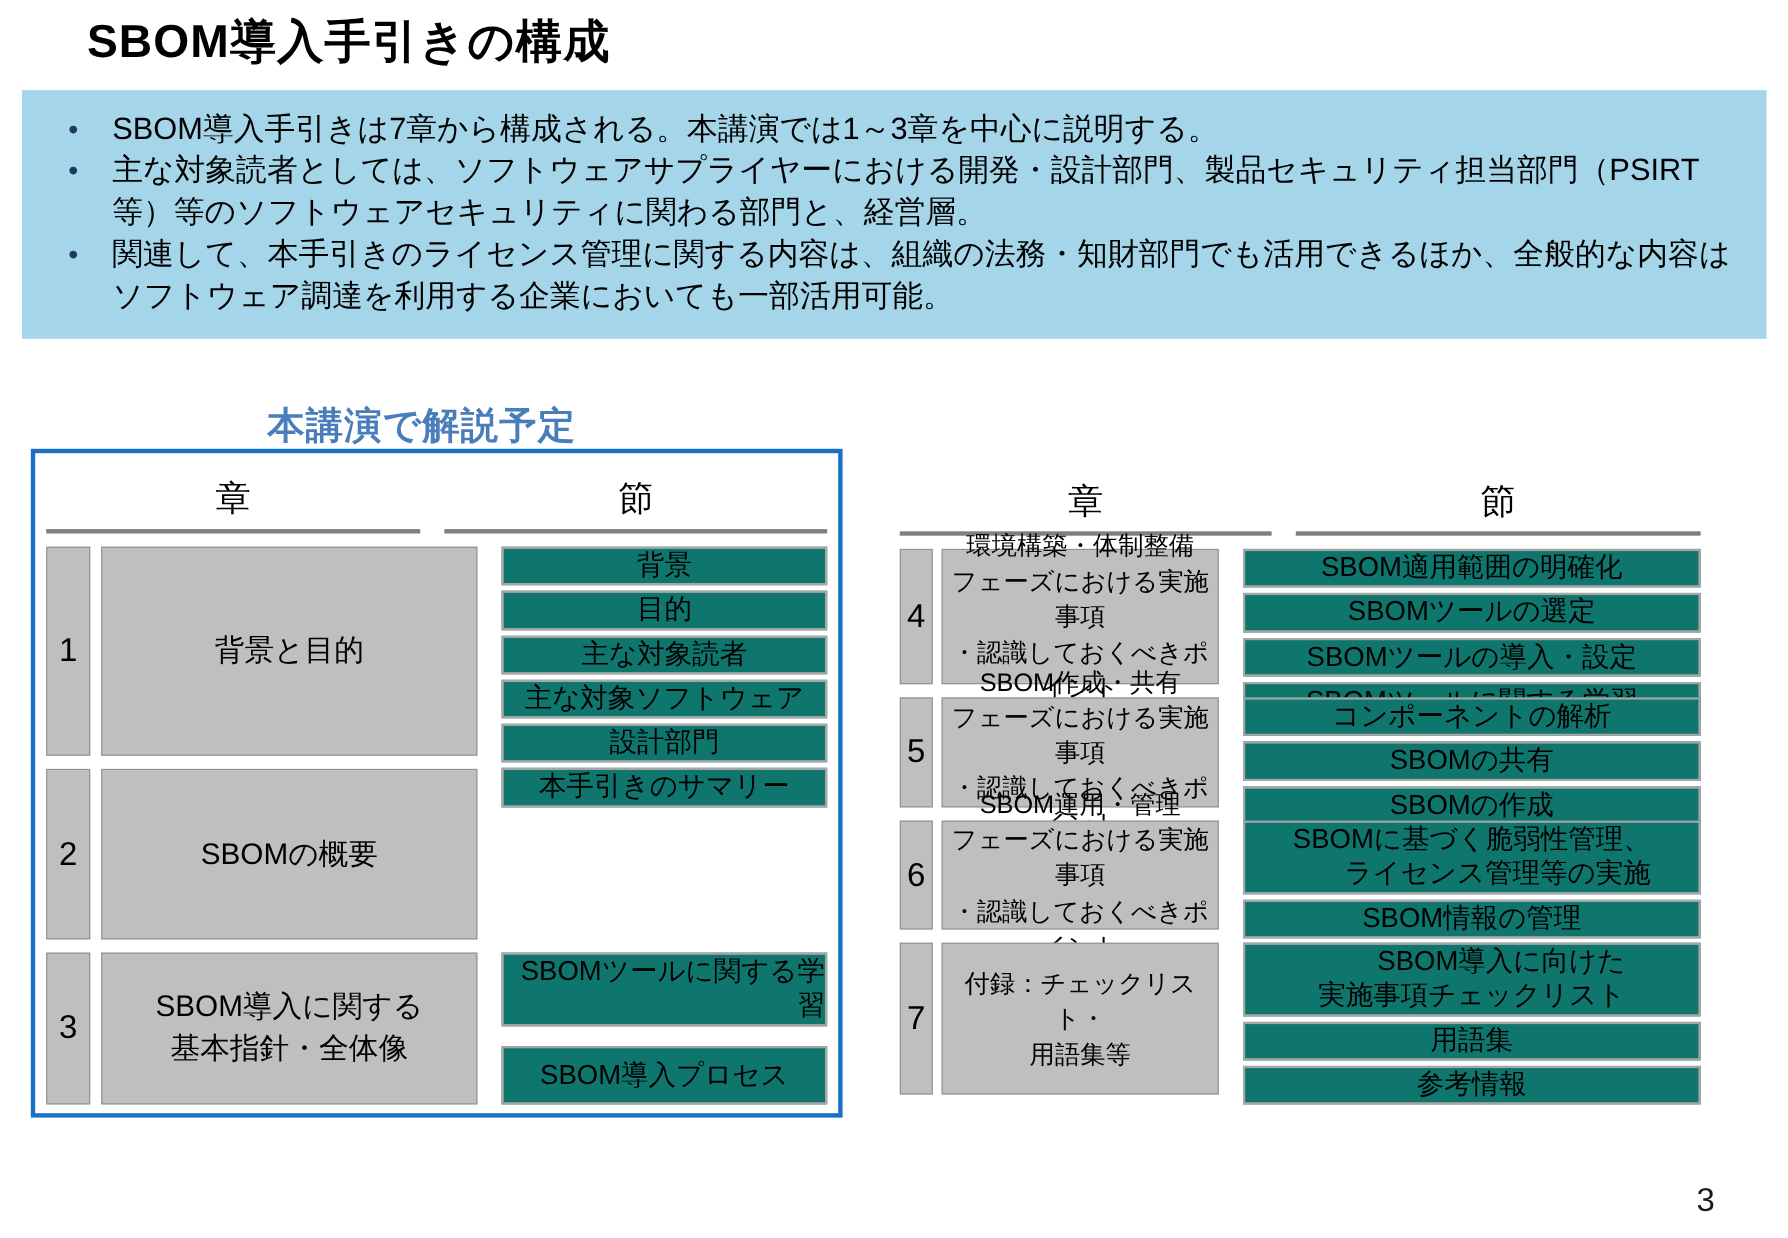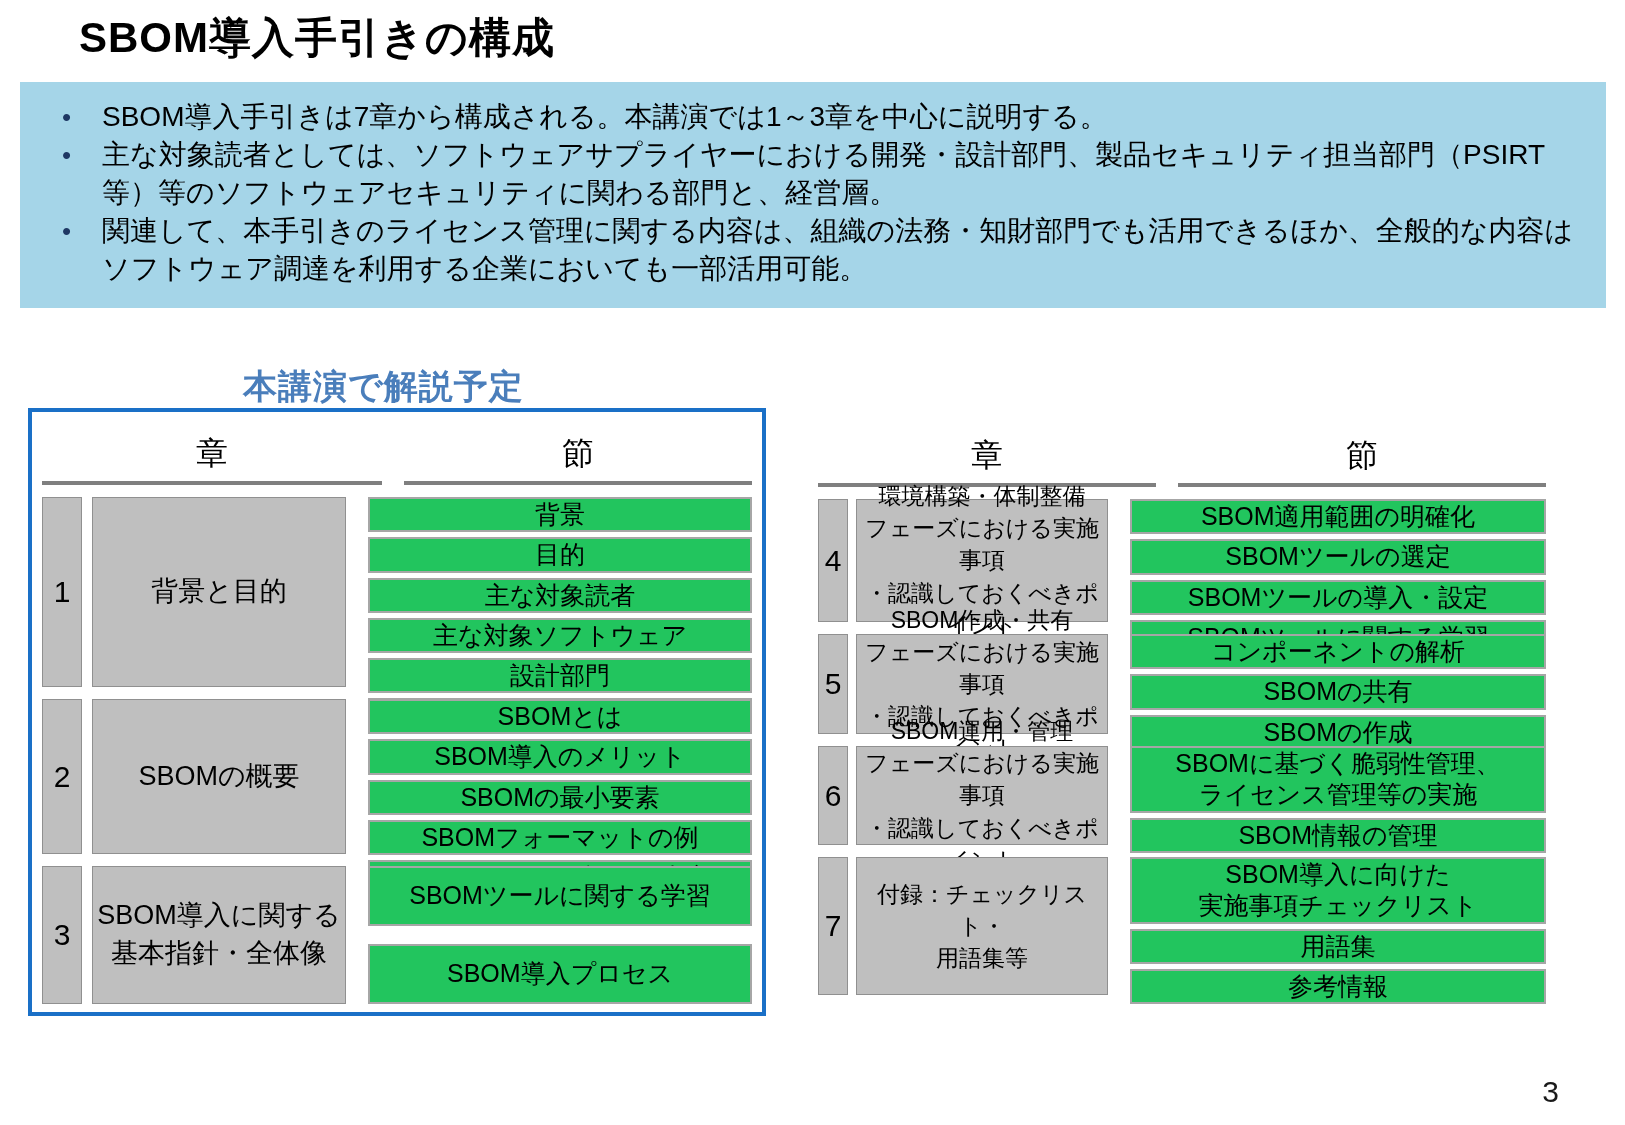--- a/index.html
+++ b/index.html
@@ -96,36 +96,36 @@
 
   .chap-box {
     flex: none;
     background: #BFBFBF;
     border: 1px solid #909090;
     display: flex; align-items: center; justify-content: center;
     text-align: center;
     white-space: pre-line;
     line-height: 1.4;
   }
-  .bordered .chap-box { width: 254px; font-size: 27px; }
+  .bordered .chap-box { width: 342px; font-size: 27px; }
   .plain .chap-box { width: 252px; font-size: 23px; }
 
   .sec-stack {
     flex: 1;
     margin-left: 22px;
     display: flex; flex-direction: column;
     gap: 5px;
   }
   .sec-stack.wide-gap { gap: 18px; }
   .sec-box {
     flex: 1;
-    background: #22c55e;
+    background: #0f766e;
     border: 2px solid #A6A6A6;
     display: flex; align-items: center; justify-content: center;
-    text-align: center;
+    text-align: right;
     font-size: 25px;
     line-height: 1.25;
     white-space: pre-line;
   }
   .sec-box.tall { flex: 2; }
 
   .page-number {
     position: absolute;
     right: 66px; bottom: 16px;
     font-size: 30px;
@@ -172,27 +172,20 @@
         <div class="sec-box">主な対象読者</div>
         <div class="sec-box">主な対象ソフトウェア</div>
         <div class="sec-box">設計部門</div>
         <div class="sec-box">本手引きのサマリー</div>
       </div>
     </div>
 
     <div class="t-row" style="height:155px">
       <div class="num-box">2</div>
       <div class="chap-box">SBOMの概要</div>
-      <div class="sec-stack">
-        <div class="sec-box">SBOMとは</div>
-        <div class="sec-box">SBOM導入のメリット</div>
-        <div class="sec-box">SBOMの最小要素</div>
-        <div class="sec-box">SBOMフォーマットの例</div>
-        <div class="sec-box">SBOMに関する誤解と事実</div>
-      </div>
     </div>
 
     <div class="t-row" style="height:138px">
       <div class="num-box">3</div>
       <div class="chap-box">SBOM導入に関する
 基本指針・全体像</div>
       <div class="sec-stack wide-gap">
         <div class="sec-box">SBOMツールに関する学習</div>
         <div class="sec-box">SBOM導入プロセス</div>
       </div>

